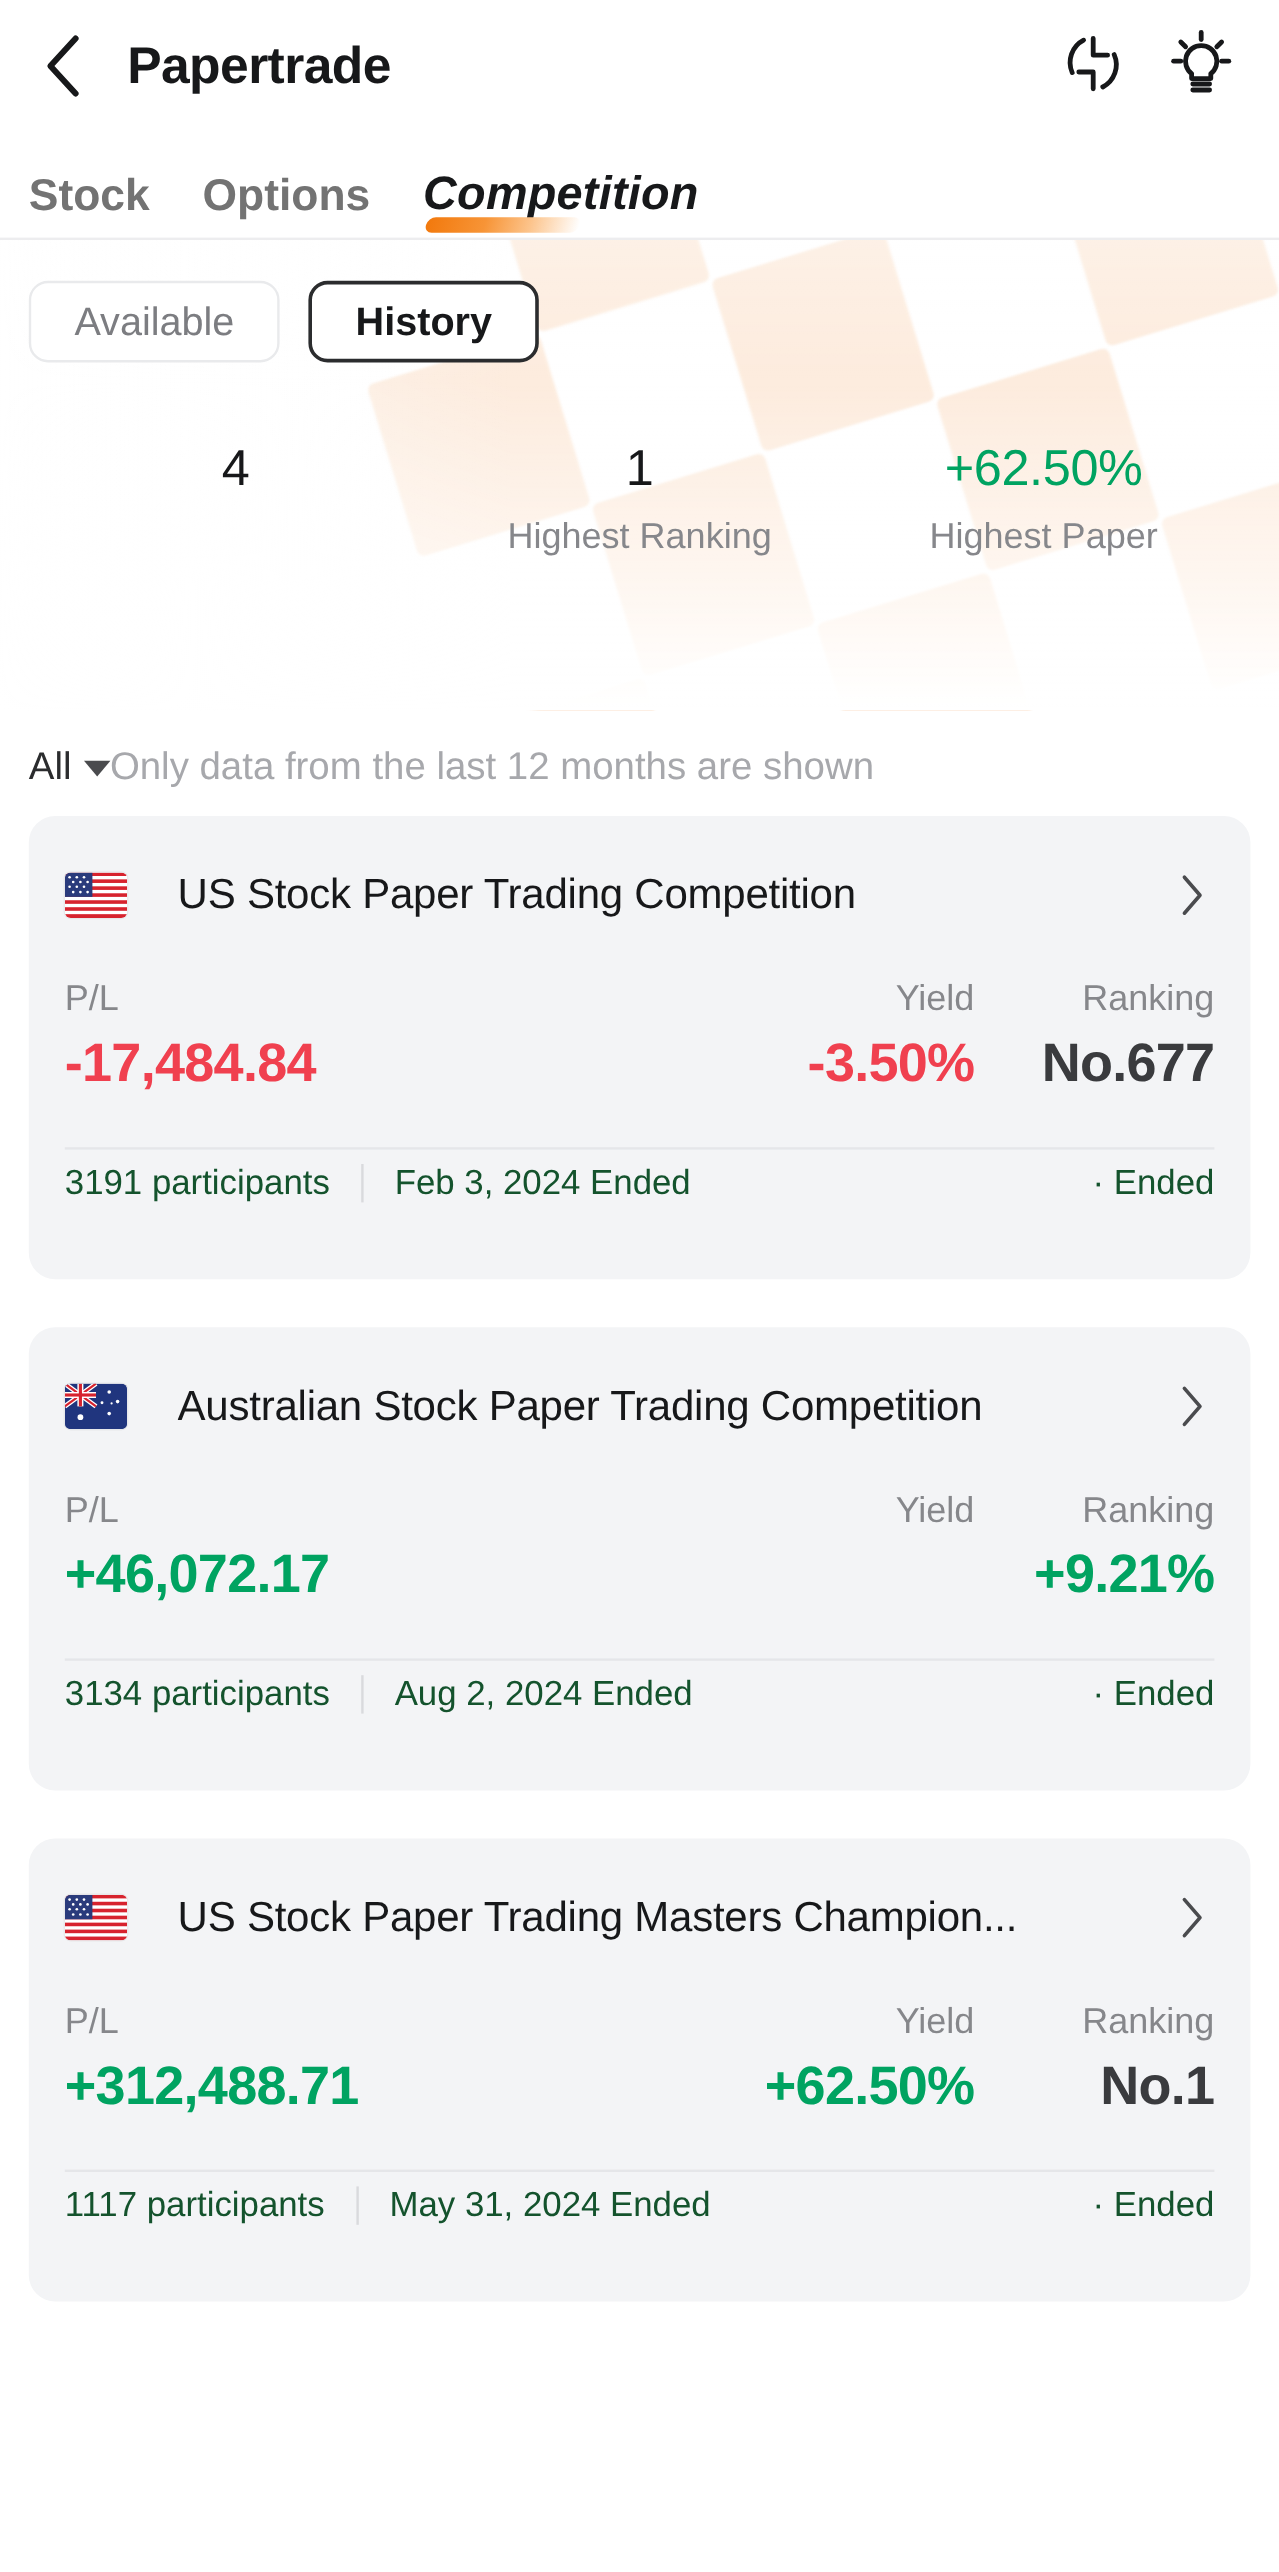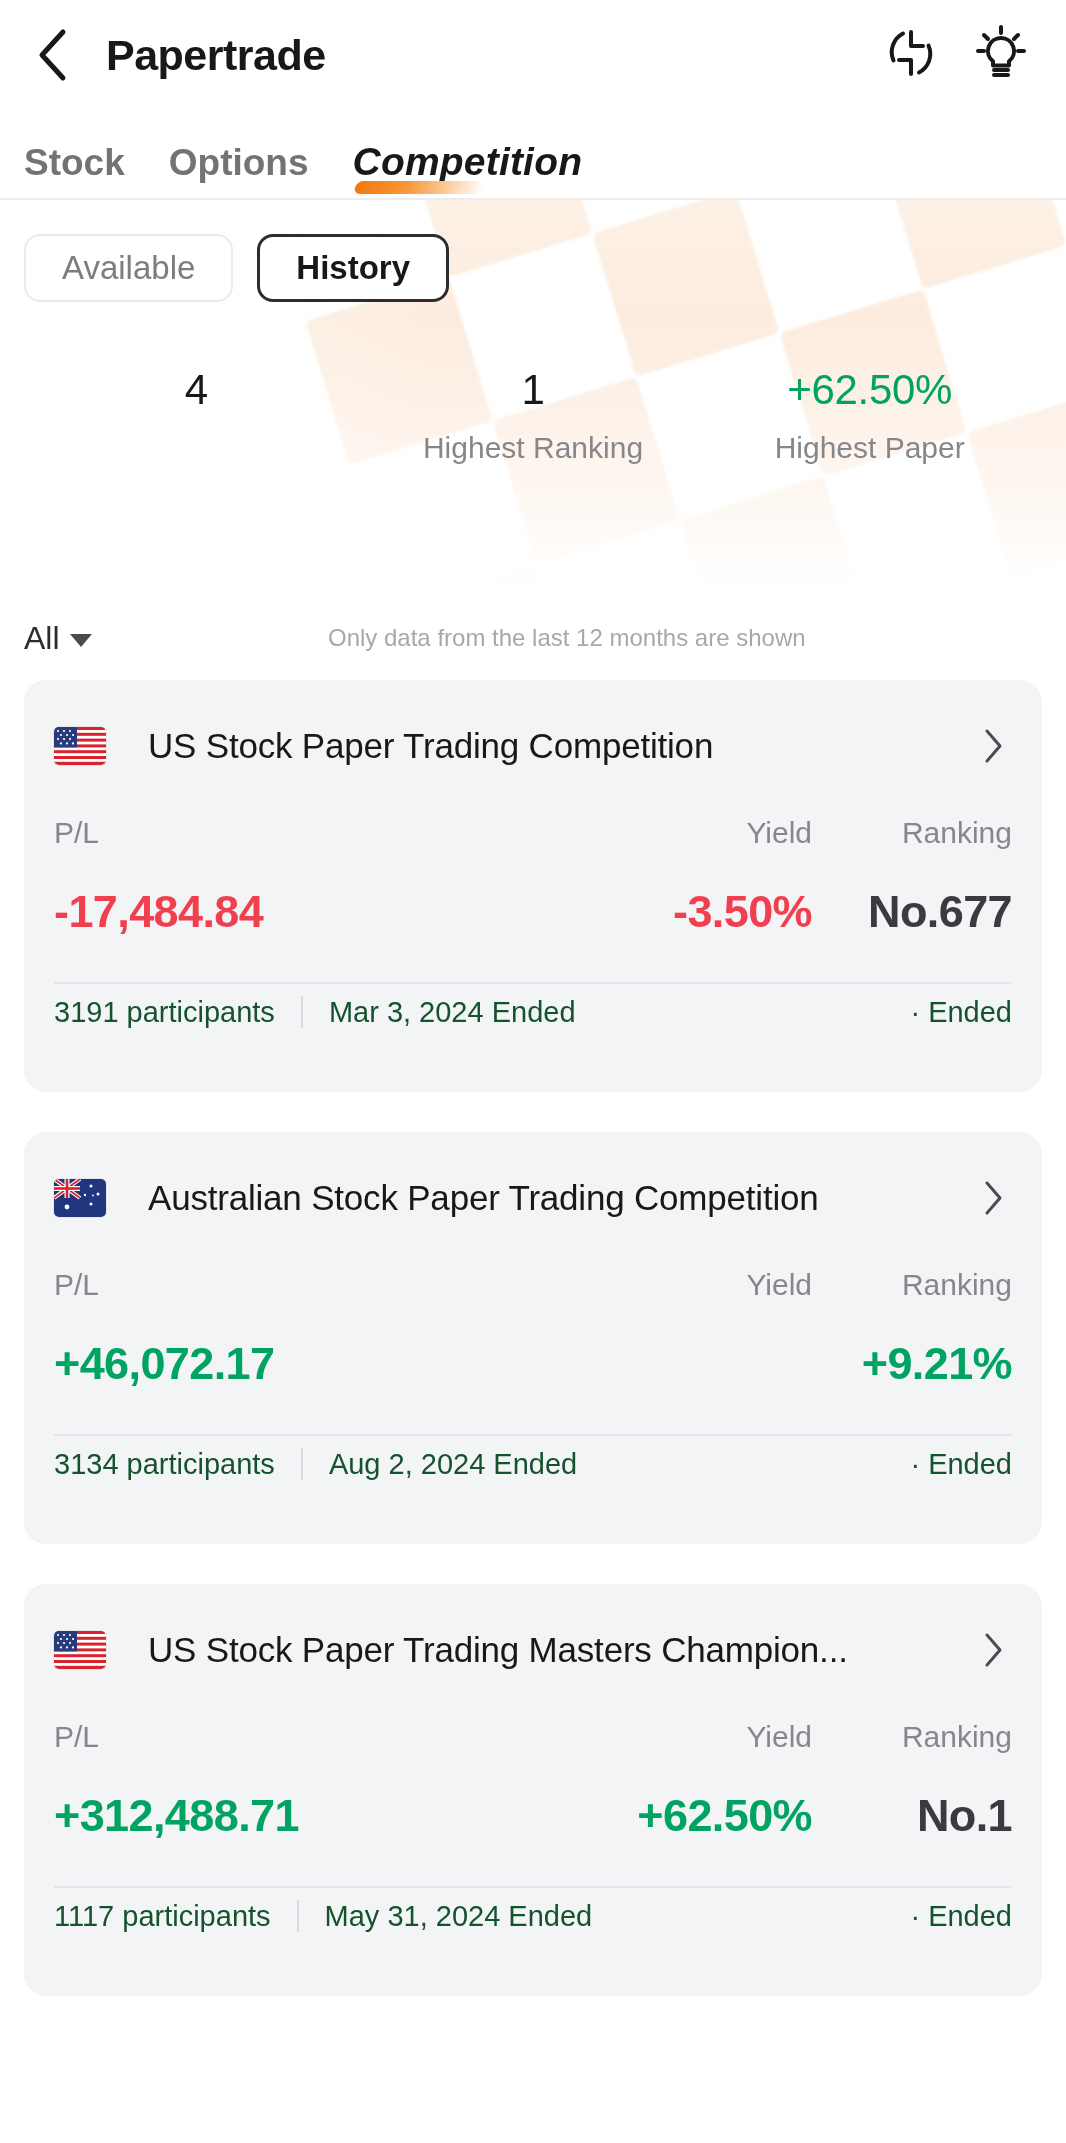--- a/index.html
+++ b/index.html
@@ -189,22 +189,22 @@
   .caret {
     width: 0; height: 0;
     border-left: 11px solid transparent;
     border-right: 11px solid transparent;
     border-top: 13px solid #4a4b4e;
     margin-left: 10px;
     margin-top: 4px;
   }
   .filter-note {
     flex: 1 1 auto;
-    text-align: center;
-    font-size: 24px;
+    text-align: left;
+    font-size: 32px;
     color: #a7a8ac;
     white-space: nowrap;
   }
 
   
   .cards { padding: 0 24px; }
   .card {
     background: #f3f4f6;
     border-radius: 22px;
     padding: 34px 30px 0 30px;
@@ -246,21 +246,21 @@
     display: flex;
     align-items: baseline;
   }
   .m-pl   { flex: 1 1 auto; text-align: left; }
   .m-yield{ flex: 0 0 auto; width: 330px; text-align: right; }
   .m-rank { flex: 0 0 auto; width: 200px; text-align: right; }
   .metric-labels > div {
     font-size: 30px;
     color: #86878b;
   }
-  .metric-values { margin-top: 36px; align-items: flex-end; }
+  .metric-values { margin-top: 10px; align-items: flex-end; }
   .metric-values > div {
     font-size: 45px;
     font-weight: bold;
     letter-spacing: -0.6px;
   }
   .up   { color: #00a361; }
   .down { color: #f0404f; }
   .rank { color: #3a3b3e; }
 
   .card-sep {
@@ -445,21 +445,21 @@
           <div class="m-pl down">-17,484.84</div>
           <div class="m-yield down">-3.50%</div>
           <div class="m-rank rank">No.677</div>
         </div>
       </div>
 
       <div class="card-sep"></div>
       <div class="card-foot">
         <span>3191 participants</span>
         <span class="foot-pipe"></span>
-        <span>Mar 3, 2024 Ended</span>
+        <span>Feb 3, 2024 Ended</span>
         <span class="foot-status">· Ended</span>
       </div>
     </div>
 
     <div class="card">
       <div class="card-head">
         <span class="flag">
           <svg viewBox="0 0 52 38">
             <rect width="52" height="38" fill="#20357e"></rect>
             <g>

